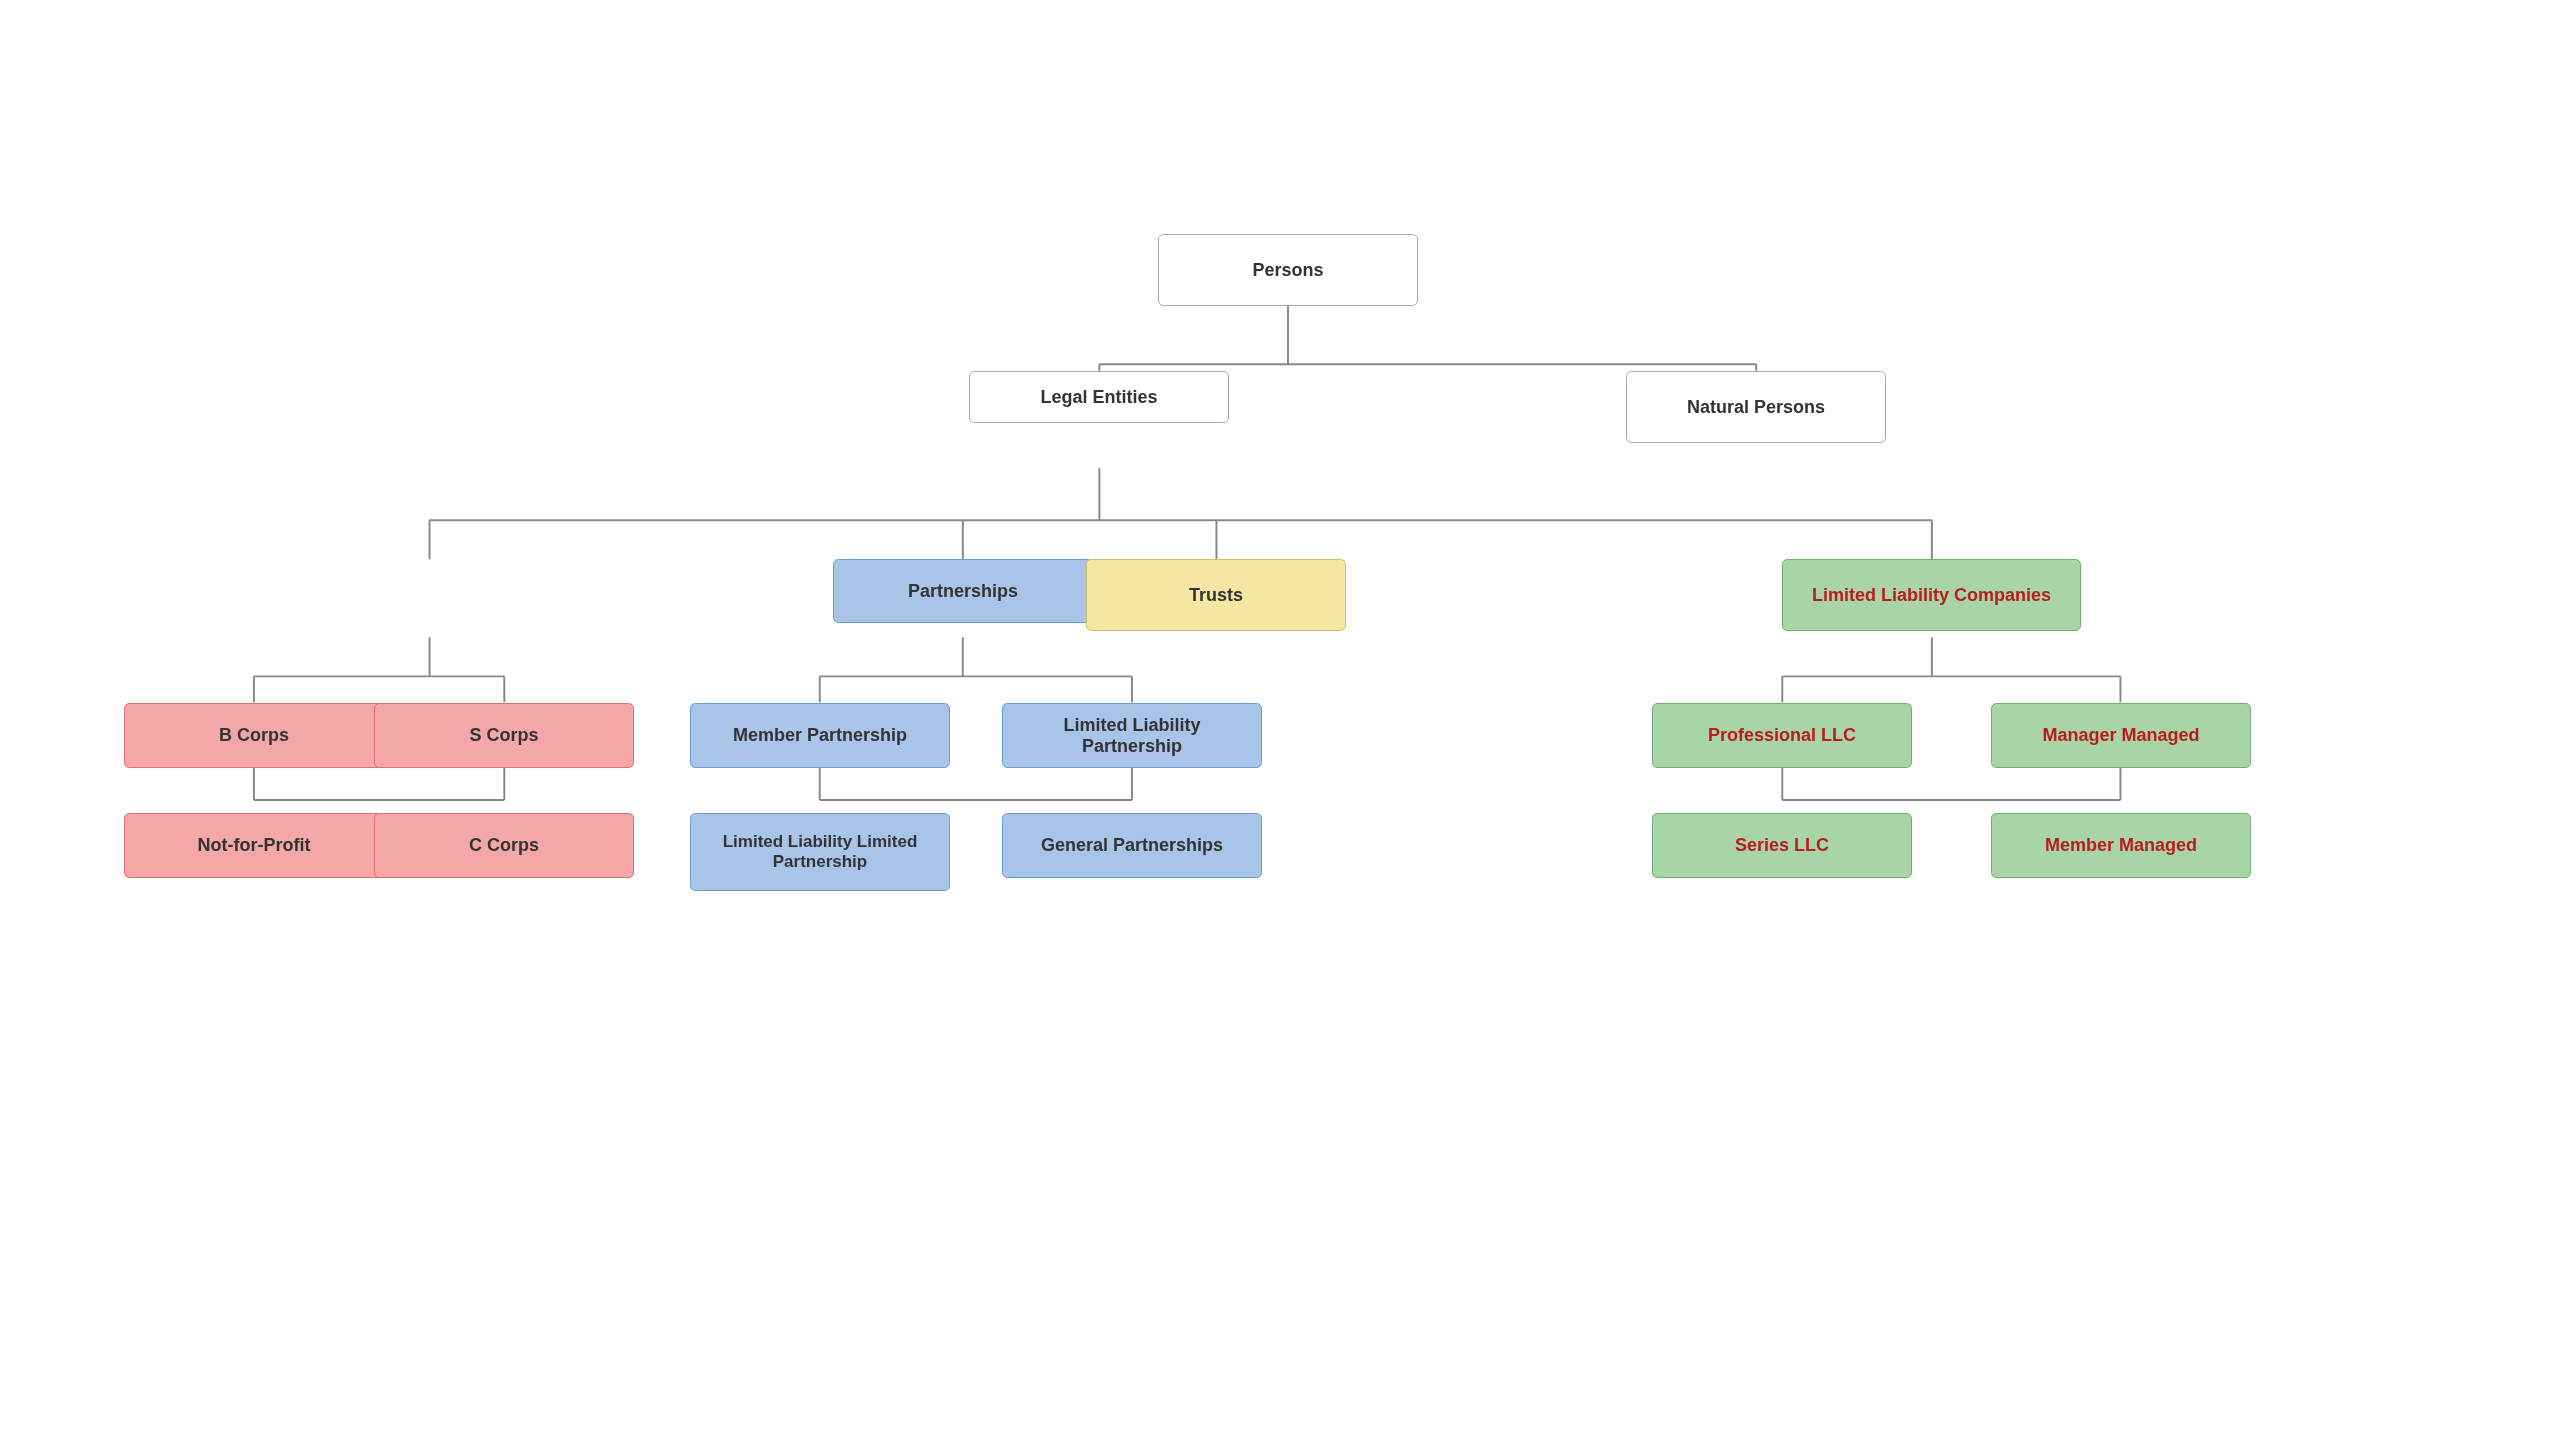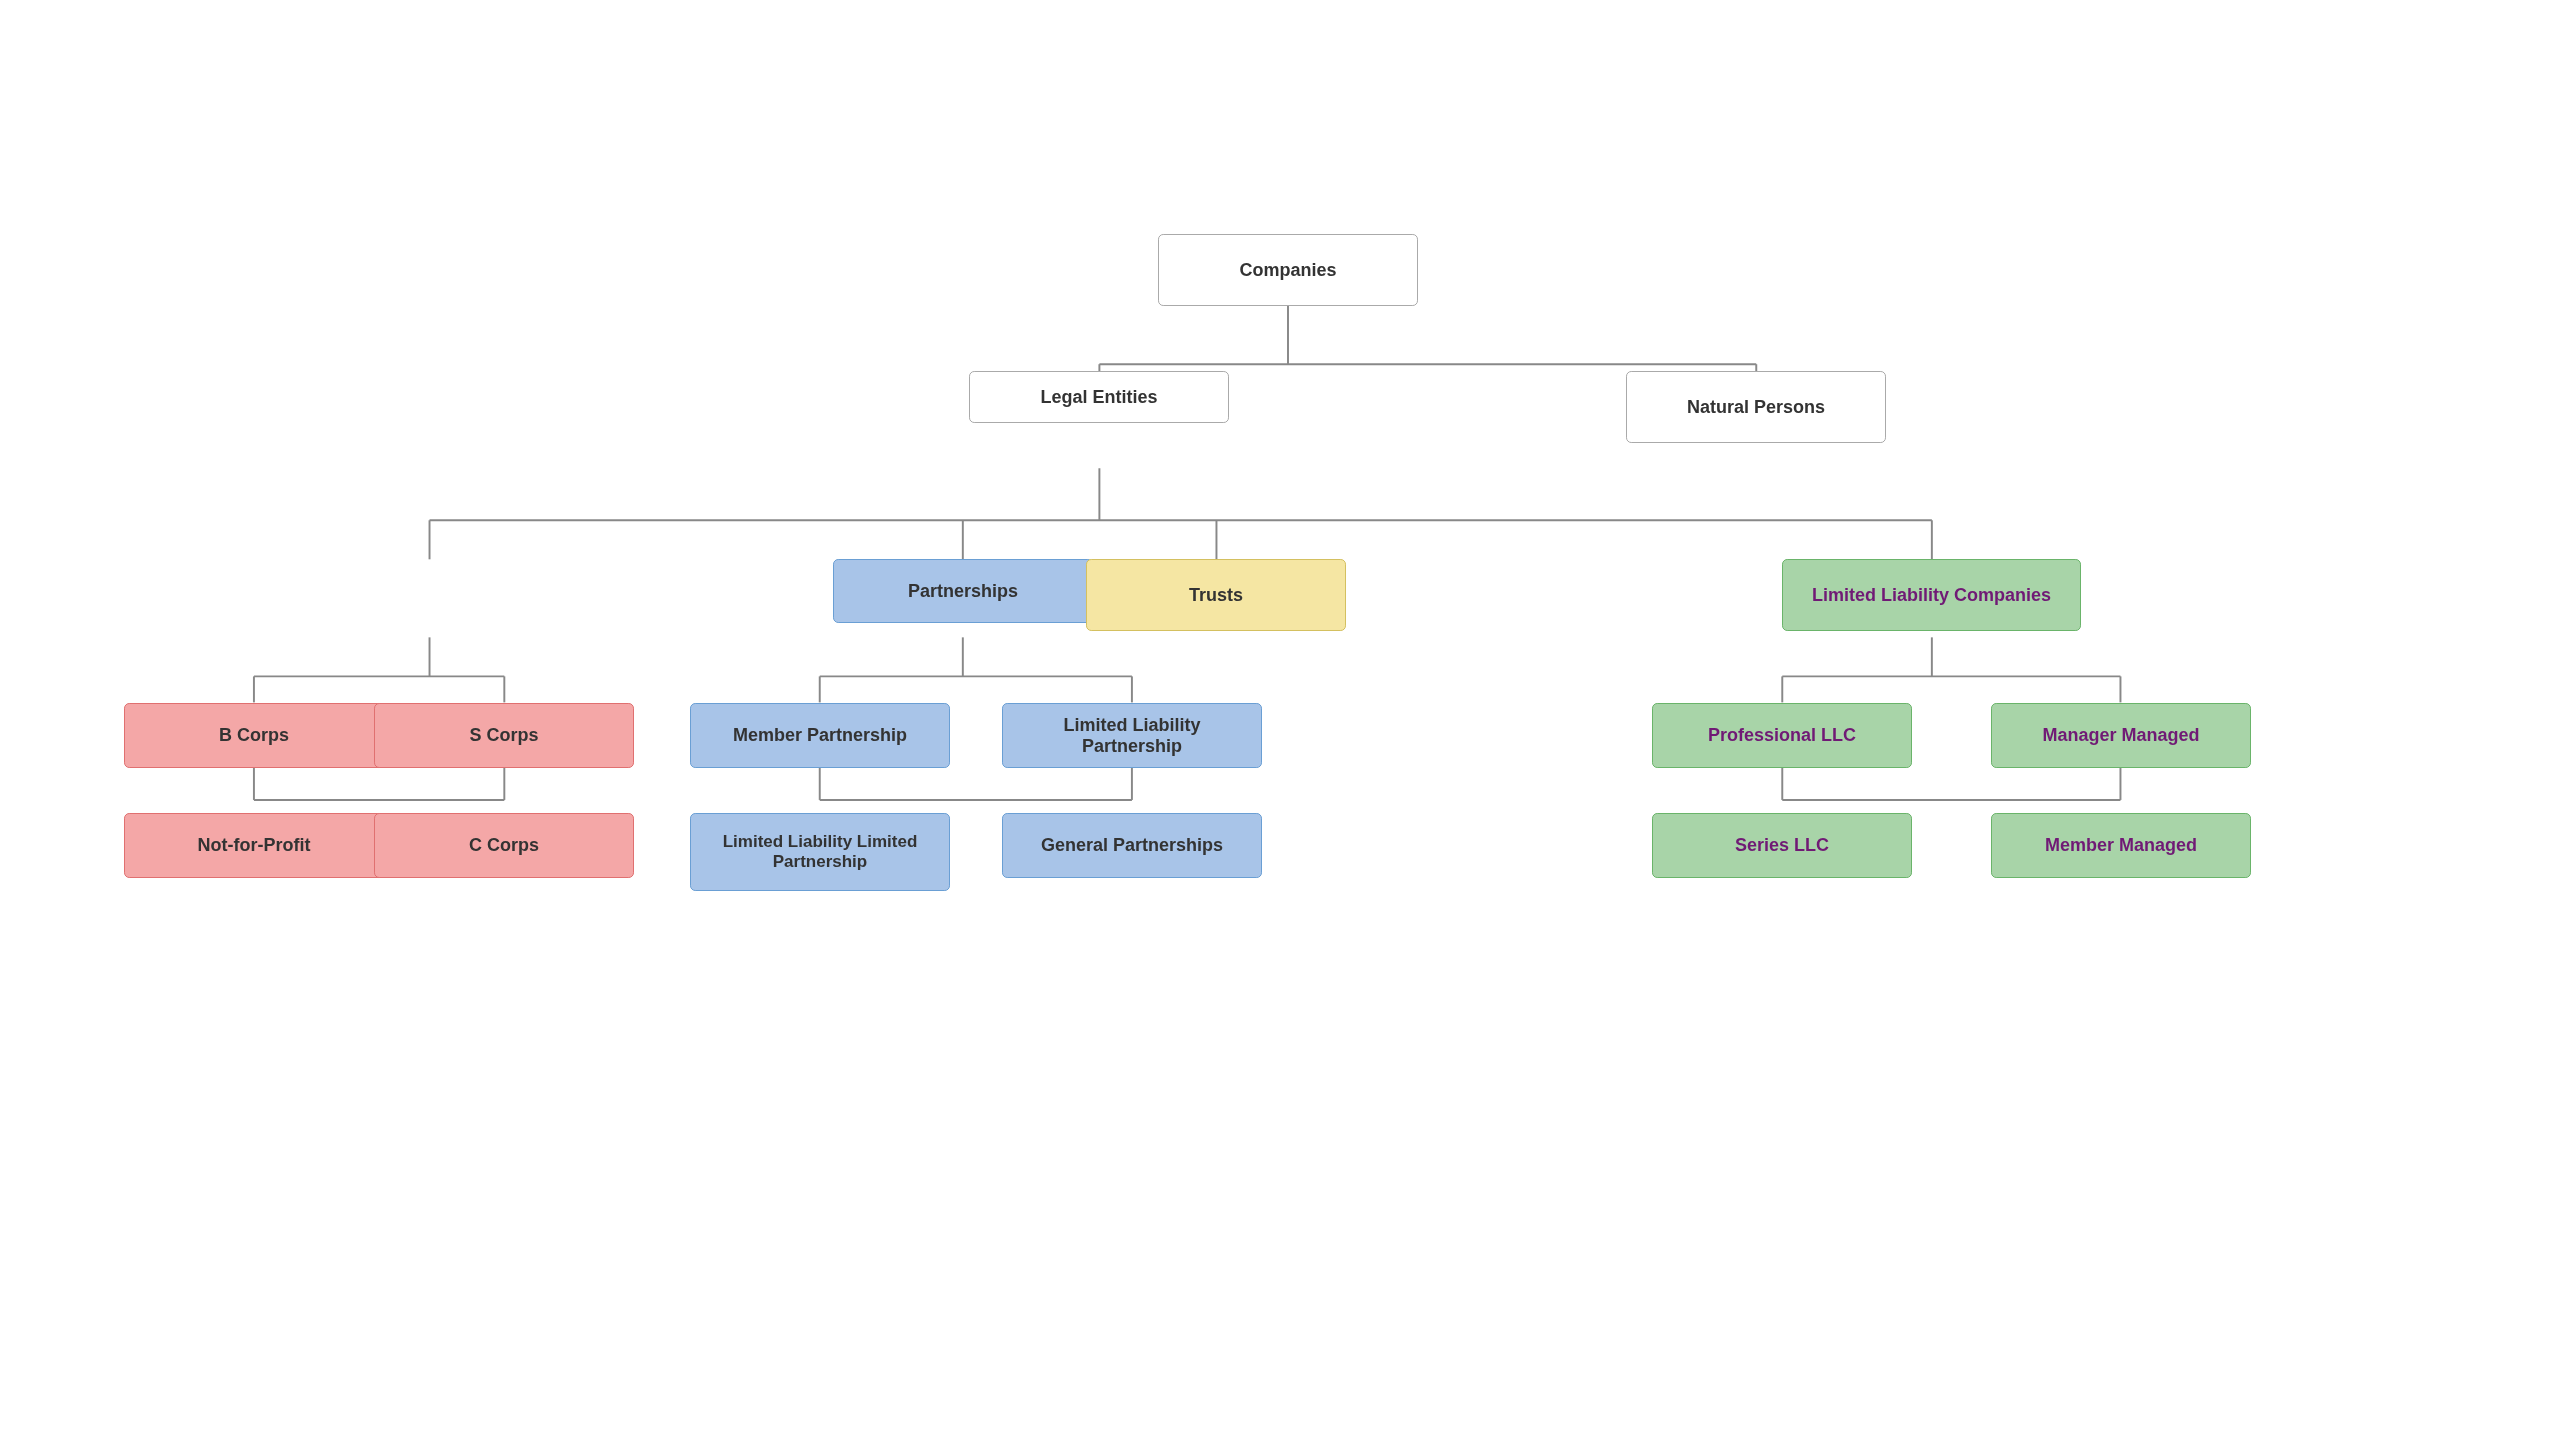--- a/index.html
+++ b/index.html
@@ -72,21 +72,21 @@
     .node-yellow {
       background: #f5e6a3;
       border: 1.3px solid #d4c060;
       color: #333;
     }
 
     
     .node-green {
       background: #a8d4a8;
       border: 1.3px solid #6ab46a;
-      color: #701a75;
+      color: #b91c1c;
     }
   </style>
 </head>
 <body>
 
 <div class="chart-container">
   <svg class="connectors" viewBox="0 0 3960 2228" width="2576" height="1449">
 
     <line x1="1980" y1="470" x2="1980" y2="560" stroke="#888" stroke-width="3"></line>
 
@@ -126,21 +126,21 @@
     <line x1="2970" y1="980" x2="2970" y2="1040" stroke="#888" stroke-width="3"></line>
     <line x1="2740" y1="1040" x2="3260" y2="1040" stroke="#888" stroke-width="3"></line>
     <line x1="2740" y1="1040" x2="2740" y2="1080" stroke="#888" stroke-width="3"></line>
     <line x1="3260" y1="1040" x2="3260" y2="1080" stroke="#888" stroke-width="3"></line>
 
     <line x1="2740" y1="1180" x2="2740" y2="1230" stroke="#888" stroke-width="3"></line>
     <line x1="2740" y1="1230" x2="3260" y2="1230" stroke="#888" stroke-width="3"></line>
     <line x1="3260" y1="1180" x2="3260" y2="1230" stroke="#888" stroke-width="3"></line>
   </svg>
 
-  <div class="node node-root" style="left: 1158px; top: 234px; width: 260px; height: 72px;">Companies</div>
+  <div class="node node-root" style="left: 1158px; top: 234px; width: 260px; height: 72px;">Persons</div>
 
   <div class="node node-level1" style="left: 969px; top: 371px; width: 260px; height: 52px;">Legal Entities</div>
 
   <div class="node node-level1" style="left: 1626px; top: 371px; width: 260px; height: 72px;">Natural Persons</div>
 
 
   <div class="node node-blue" style="left: 833px; top: 559px; width: 260px; height: 64px;">Partnerships</div>
 
   <div class="node node-yellow" style="left: 1086px; top: 559px; width: 260px; height: 72px;">Trusts</div>
 

